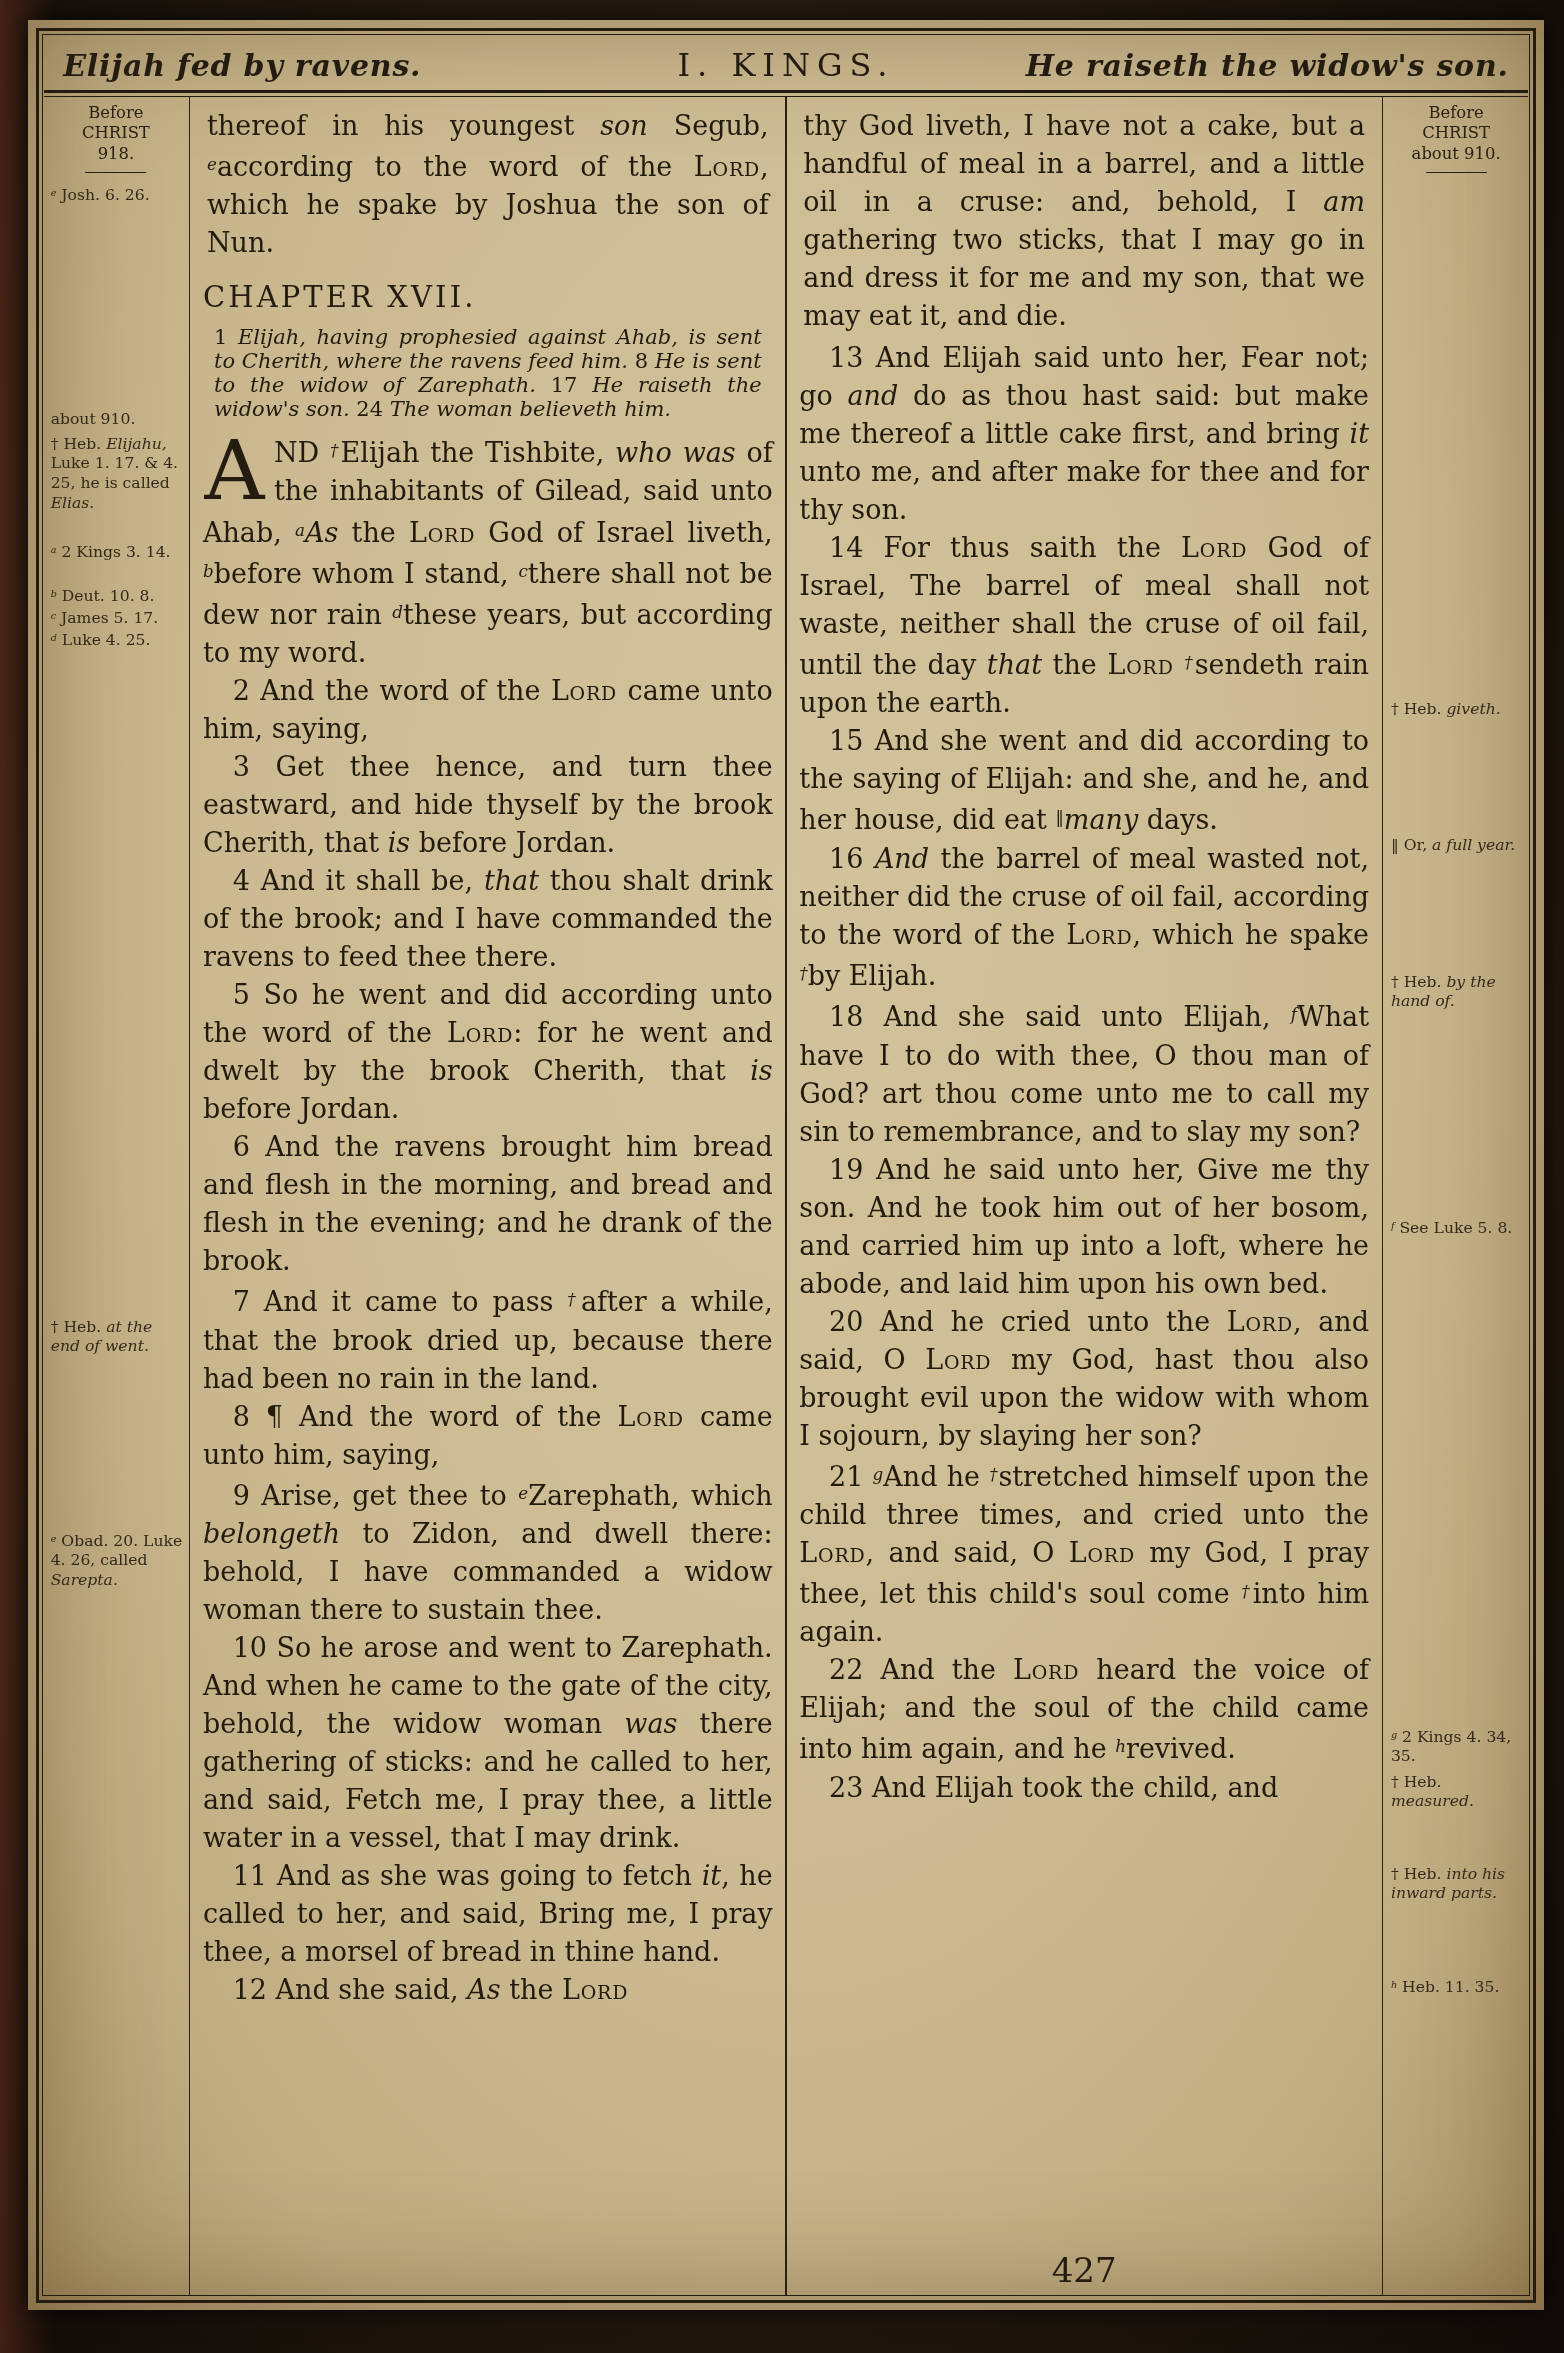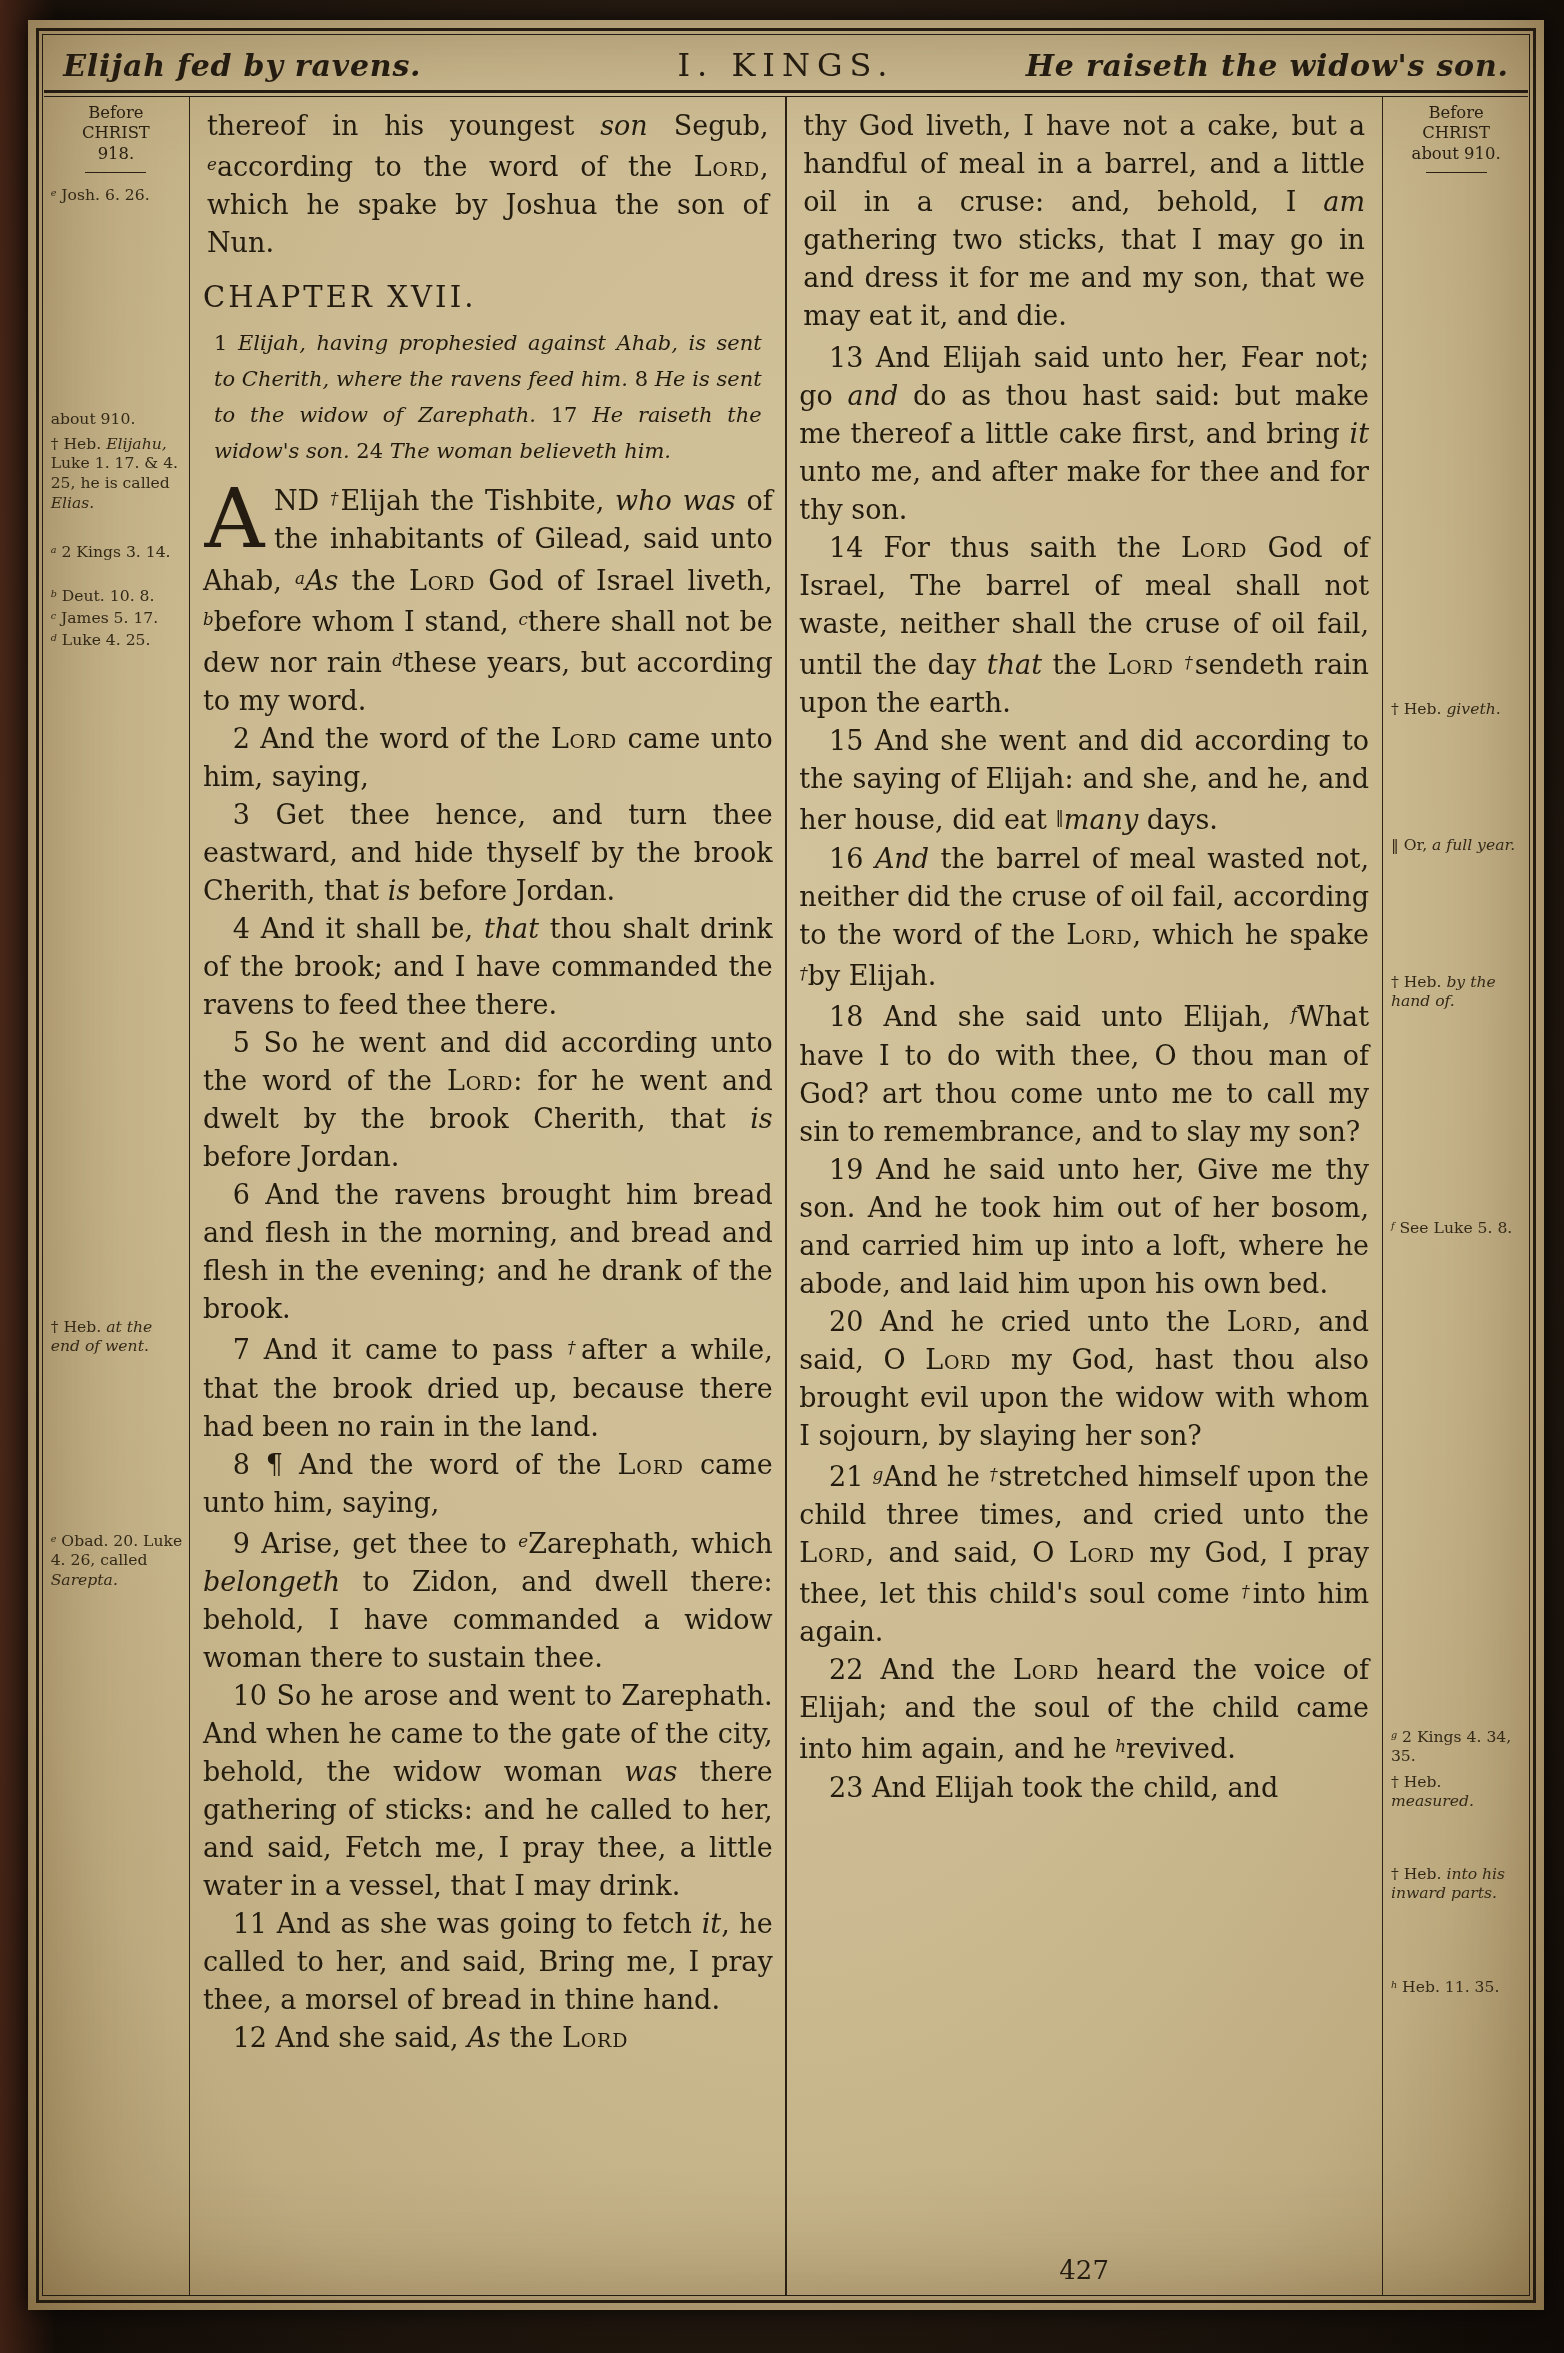--- a/index.html
+++ b/index.html
@@ -61,34 +61,34 @@
     font-size:27px;line-height:38px;color:#221b0e;
     text-align:justify;
   }
   .cont{margin:4px;text-indent:0;}
   .verse{margin:0;text-indent:1.1em;}
   .chapter-heading{
     text-align:left;font-weight:normal;font-size:29px;letter-spacing:3.1px;
     margin:15.6px 0 9.4px;color:#241c10;
   }
   .summary{
-    font-size:21px;line-height:36px;margin:0 0 9.4px;text-indent:0;
+    font-size:21px;line-height:24px;margin:0 0 9.4px;text-indent:0;
     padding:0 11px;
   }
   .dropcap-verse{text-indent:0;}
   .dropcap{
     float:left;font-size:83px;line-height:69px;padding:4.7px 9.4px 0 1.6px;
     color:#241c10;
   }
   .seg-i{font-style:italic;}
   .seg-sc{font-variant:small-caps;letter-spacing:0.8px;}
   .seg-sup{font-size:.62em;vertical-align:.38em;font-style:italic;}
   .page-number{
     position:absolute;bottom:6.3px;left:0;right:0;text-align:center;
-    font-size:26px;color:#241c10;
+    font-size:34px;color:#241c10;
   }
 </style>
 </head>
 <body>
 
 <div class="scan">
   <div class="page">
     <div class="frame-outer">
       <div class="frame-inner">
 

